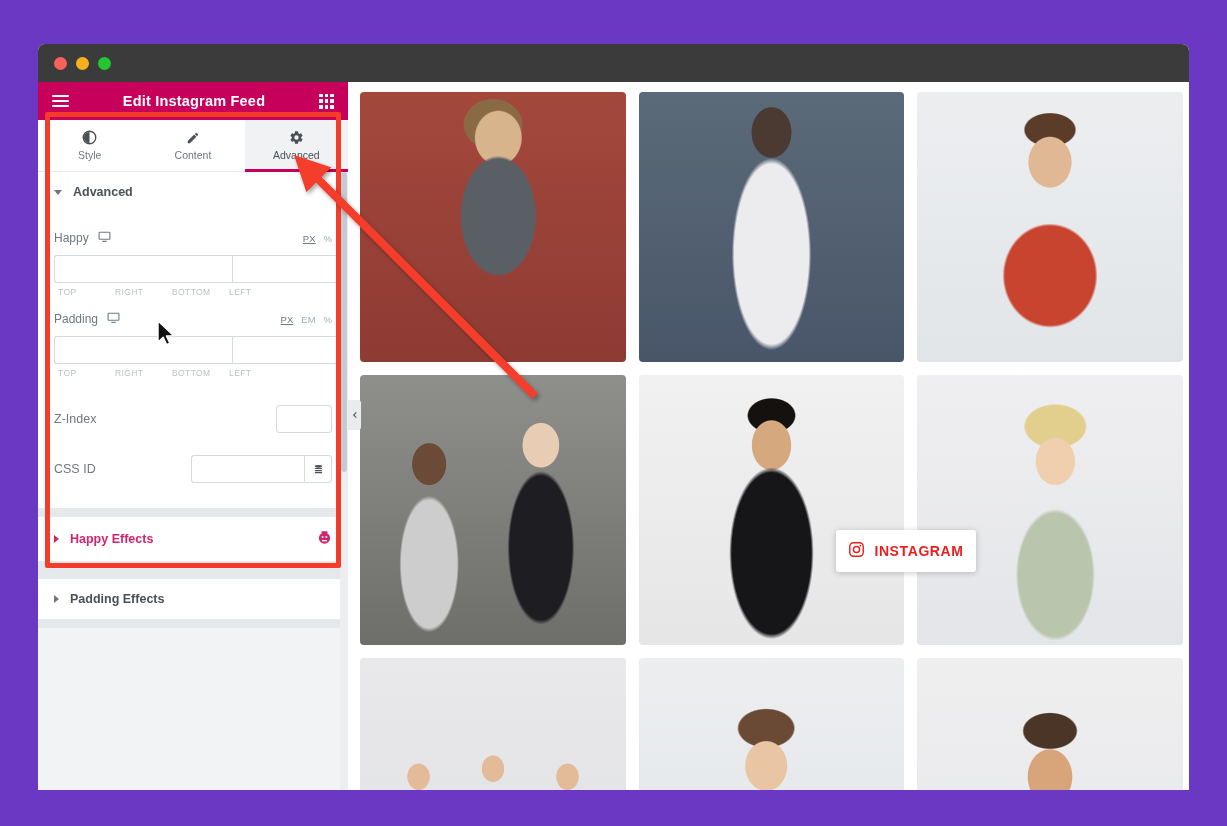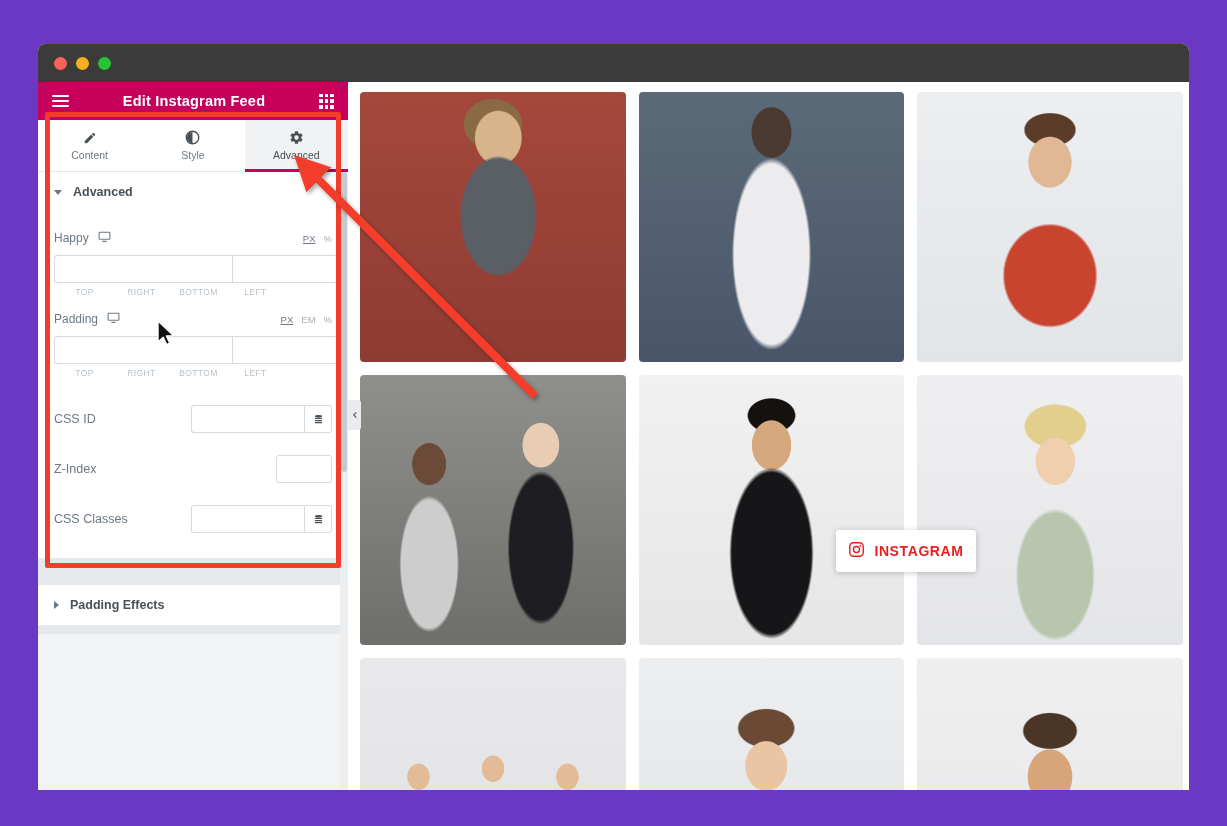--- a/index.html
+++ b/index.html
@@ -86,21 +86,21 @@
               margin-top: 14px; }
   .ctrl-label { font-size: 12px; color: #6d7882; display: flex; align-items: center; gap: 9px; }
   .units { display: flex; gap: 8px; align-items: center; }
   .unit { font-size: 9.5px; color: #a4afb7; cursor: pointer; text-align: center; }
   .unit.on { color: #6d7882; text-decoration: underline; }
 
   .dim-row { display: flex; margin-top: 9px; }
   .dim-in { flex: 1; height: 28px; border: 1px solid #d5dadf; border-right: none;
             background: #fff; }
   .dim-in:first-child { border-radius: 3px 0 0 3px; }
-  .dim-caps { display: flex; margin-top: 4px; text-align: center; }
+  .dim-caps { display: flex; margin-top: 4px; }
   .dim-caps span { flex: 1; font-size: 8.5px; color: #b9c1c7; letter-spacing: .4px;
                    padding-left: 4px; }
   .dim-caps span:last-child { flex: 0 0 50px; }
 
   .field-row { display: flex; align-items: center; justify-content: space-between;
                padding: 11px 0; }
   .field-row .ctrl-label { font-size: 12.5px; color: #6d7882; }
   .txt-in { height: 28px; border: 1px solid #d5dadf; border-radius: 3px; background: #fff; }
   .with-btn { display: flex; }
   .with-btn .txt-in { width: 113px; border-radius: 3px 0 0 3px; border-right: none; }
@@ -239,34 +239,34 @@
             <i></i>
             <i></i>
             <i></i>
             <i></i>
         </span>
       </div>
 
       <div id="tabs">
         <div class="tab">
           <span class="ti">
-            <svg width="14" height="14" viewBox="0 0 24 24" fill="#495157">
-              <path d="M3 17.25V21h3.75L17.8 9.94l-3.75-3.75L3 17.25zM20.7 7.04a1 1 0 0 0 0-1.41l-2.34-2.34a1 1 0 0 0-1.41 0l-1.83 1.83 3.75 3.75 1.83-1.83z"></path>
-            </svg>
-          </span>
-          <span>Content</span>
-        </div>
-        <div class="tab">
-          <span class="ti">
             <svg width="15" height="15" viewBox="0 0 24 24">
               <circle cx="12" cy="12" r="10" fill="none" stroke="#495157" stroke-width="2.2"></circle>
               <path d="M12 3a9 9 0 0 0 0 18z" fill="#495157"></path>
             </svg>
           </span>
           <span>Style</span>
+        </div>
+        <div class="tab">
+          <span class="ti">
+            <svg width="14" height="14" viewBox="0 0 24 24" fill="#495157">
+              <path d="M3 17.25V21h3.75L17.8 9.94l-3.75-3.75L3 17.25zM20.7 7.04a1 1 0 0 0 0-1.41l-2.34-2.34a1 1 0 0 0-1.41 0l-1.83 1.83 3.75 3.75 1.83-1.83z"></path>
+            </svg>
+          </span>
+          <span>Content</span>
         </div>
         <div class="tab active">
           <span class="ti">
             <svg width="15" height="15" viewBox="0 0 24 24" fill="#495157">
               <path d="M19.4 13a7.8 7.8 0 0 0 0-2l2.1-1.6a.5.5 0 0 0 .1-.6l-2-3.4a.5.5 0 0 0-.6-.2l-2.5 1a7.6 7.6 0 0 0-1.7-1L14.5 2.4a.5.5 0 0 0-.5-.4h-4a.5.5 0 0 0-.5.4L9.2 5.2a7.6 7.6 0 0 0-1.7 1l-2.5-1a.5.5 0 0 0-.6.2l-2 3.4a.5.5 0 0 0 .1.6L4.6 11a7.8 7.8 0 0 0 0 2l-2.1 1.6a.5.5 0 0 0-.1.6l2 3.4a.5.5 0 0 0 .6.2l2.5-1a7.6 7.6 0 0 0 1.7 1l.3 2.8a.5.5 0 0 0 .5.4h4a.5.5 0 0 0 .5-.4l.3-2.8a7.6 7.6 0 0 0 1.7-1l2.5 1a.5.5 0 0 0 .6-.2l2-3.4a.5.5 0 0 0-.1-.6L19.4 13zM12 15.5A3.5 3.5 0 1 1 15.5 12 3.5 3.5 0 0 1 12 15.5z"></path>
             </svg>
           </span>
           <span>Advanced</span>
         </div>
       </div>
@@ -334,58 +334,59 @@
               <span>TOP</span>
               <span>RIGHT</span>
               <span>BOTTOM</span>
               <span>LEFT</span>
               <span></span>
             </div>
 
             <div style="height:16px"></div>
 
             <div class="field-row">
+              <span class="ctrl-label">Z-Index</span>
+              <input class="txt-in" style="width: 56px;" value="">
+            </div>
+
+            <div class="field-row">
               <span class="ctrl-label">CSS ID</span>
               <span class="with-btn">
                 <input class="txt-in" value="" style="">
                 <span class="db-btn">
                   <svg width="11" height="13" viewBox="0 0 24 24" fill="#495157">
                     <ellipse cx="12" cy="5" rx="8" ry="3"></ellipse>
                     <rect x="4" y="8.5" width="16" height="2.6" rx="1"></rect>
                     <rect x="4" y="13" width="16" height="2.6" rx="1"></rect>
                     <rect x="4" y="17.5" width="16" height="2.6" rx="1"></rect>
                   </svg>
                 </span>
               </span>
             </div>
 
-            <div class="field-row">
-              <span class="ctrl-label">Z-Index</span>
-              <input class="txt-in" style="width: 56px;" value="">
-            </div>
-
-            <div class="field-row">
-              <span class="ctrl-label">CSS Classes</span>
-              <span class="with-btn">
-                <input class="txt-in" value="" style="">
-                <span class="db-btn">
-                  <svg width="11" height="13" viewBox="0 0 24 24" fill="#495157">
-                    <ellipse cx="12" cy="5" rx="8" ry="3"></ellipse>
-                    <rect x="4" y="8.5" width="16" height="2.6" rx="1"></rect>
-                    <rect x="4" y="13" width="16" height="2.6" rx="1"></rect>
-                    <rect x="4" y="17.5" width="16" height="2.6" rx="1"></rect>
-                  </svg>
-                </span>
-              </span>
-            </div>
 
           </div>
         </div>
 
         <div class="sec-gap"></div>
+        <div class="acc-head pink" style="justify-content:space-between">
+          <span style="display:flex;align-items:center;gap:11px">
+            <span class="caret-right"></span>
+            <span>Happy Effects</span>
+          </span>
+          <span>
+            <svg width="15" height="15" viewBox="0 0 24 24" fill="#d4246b">
+              <circle cx="12" cy="13" r="9"></circle>
+              <rect x="7" y="2" width="10" height="3" rx="1.2"></rect>
+              <circle cx="9" cy="11" r="1.6" fill="#fff"></circle>
+              <circle cx="15" cy="11" r="1.6" fill="#fff"></circle>
+              <path d="M8 16h8v2.2H8z" fill="#fff"></path>
+            </svg>
+          </span>
+        </div>
 
         <div class="sec-gap"></div>
 
         <div class="sec-gap"></div>
         <div class="acc-head">
           <span class="caret-right"></span>
           <span>Padding Effects</span>
         </div>
 
         <div class="sec-gap"></div>

